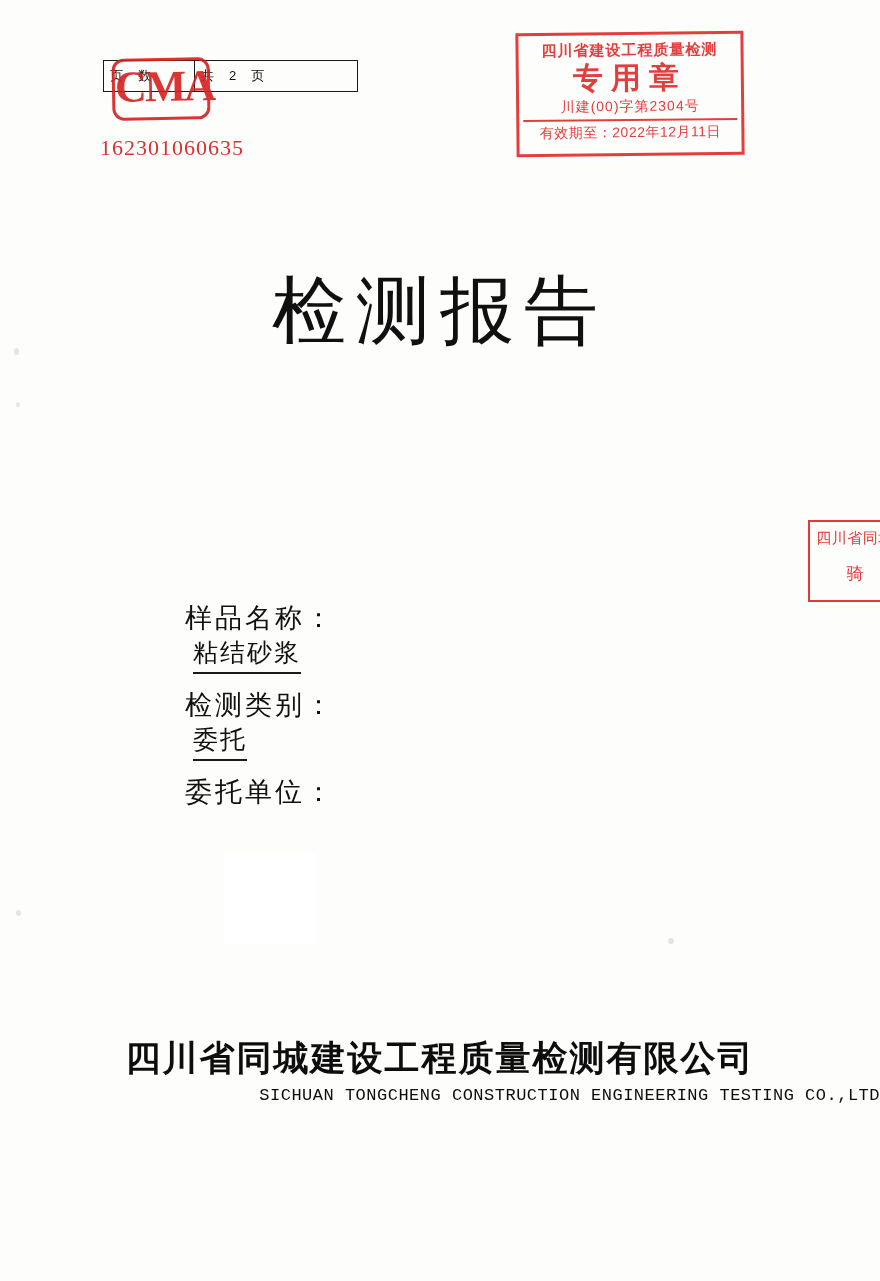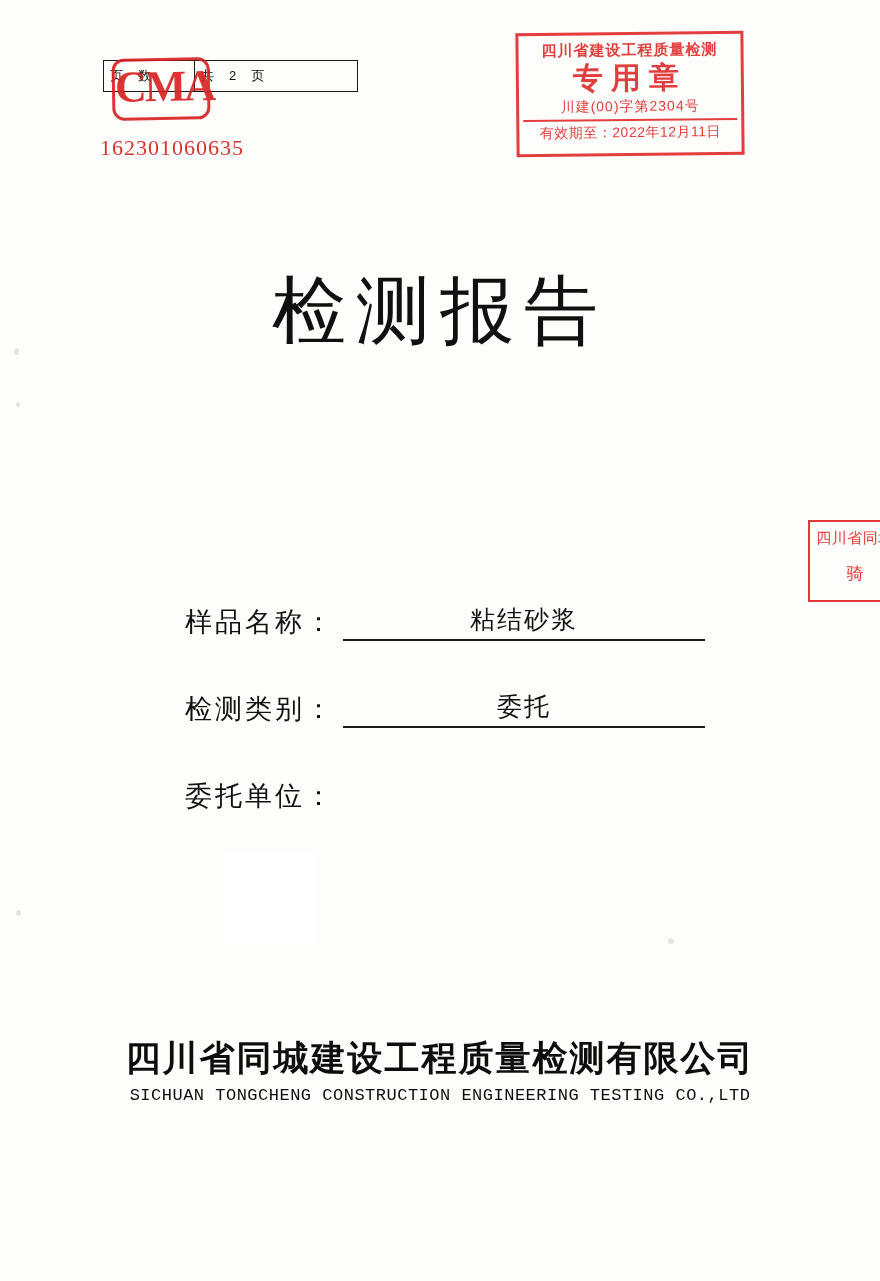--- a/index.html
+++ b/index.html
@@ -162,23 +162,24 @@
 
   
   .fields {
     position: absolute;
     left: 185px;
     top: 600px;
     width: 520px;
   }
   .field-row {
     display: flex;
-    align-items: center;
+    align-items: flex-start;
     margin-bottom: 43px;
     height: 44px;
+    flex-direction: column;
   }
   .field-label {
     font-size: 27px;
     letter-spacing: 3px;
     font-weight: 500;
     white-space: nowrap;
     font-family: "Liberation Serif", serif;
   }
   .field-value {
     flex: 1;
@@ -222,21 +223,21 @@
     font-size: 35px;
     font-weight: bold;
     letter-spacing: 2px;
     font-family: "Liberation Serif", serif;
     color: #0d0d0d;
   }
   .company-en {
     position: absolute;
     left: 0; right: 0;
     top: 1086px;
-    text-align: center;
+    text-align: right;
     font-size: 17px;
     letter-spacing: 0.5px;
     font-family: "Liberation Mono", monospace;
     color: #0d0d0d;
   }
 
   
   .speck {
     position: absolute;
     background: #cfcfcf;

